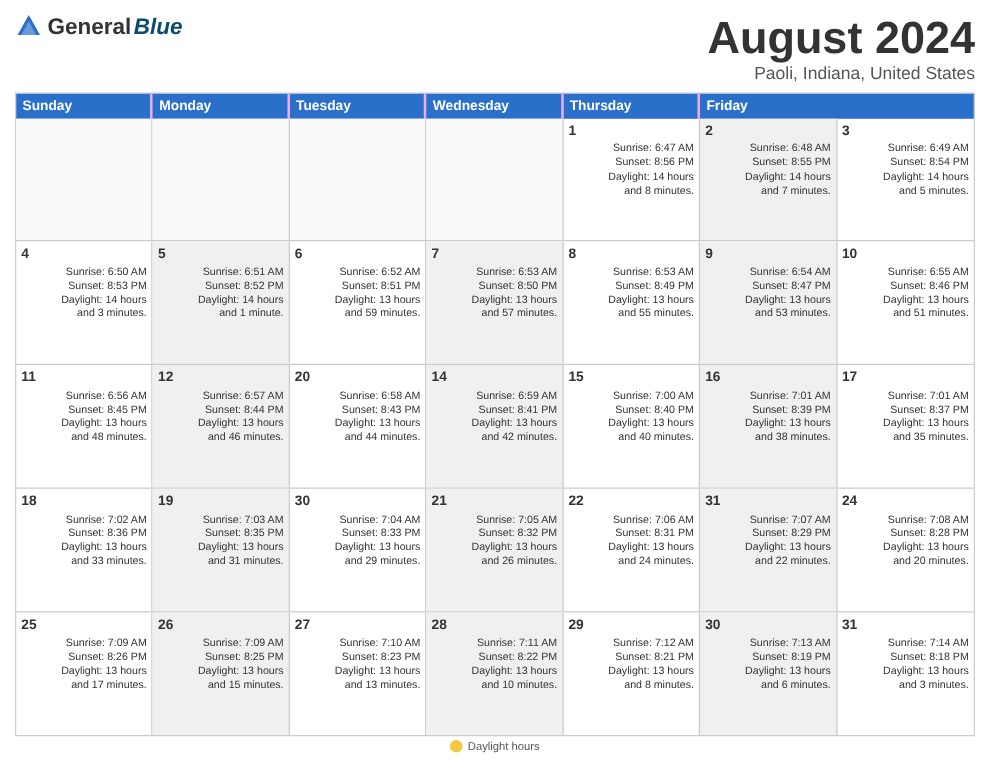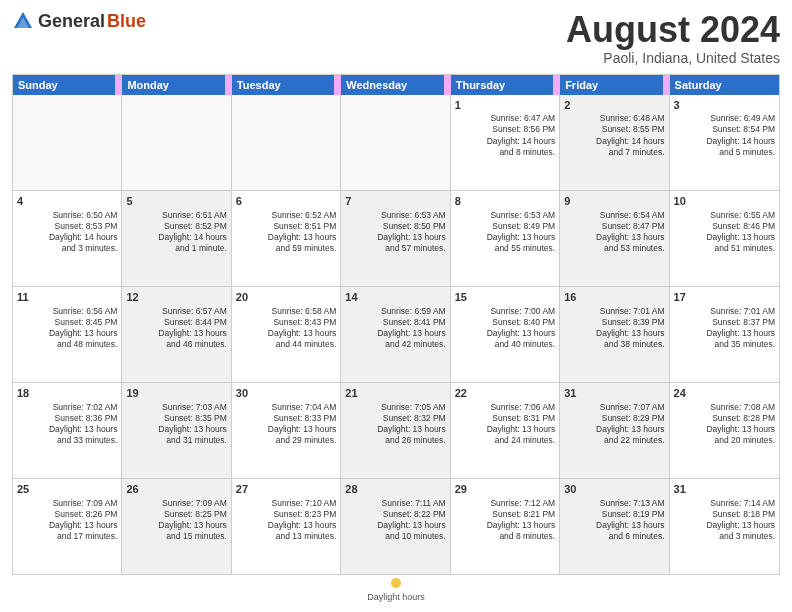--- a/index.html
+++ b/index.html
@@ -34,21 +34,22 @@
       gap: 2px;
     }
     .logo-general {
       font-size: 18px;
       font-weight: bold;
       color: #333;
     }
     .logo-blue {
       font-size: 18px;
       font-weight: bold;
-      color: #c2410c;
+      color: #0c4a6e;
+      font-style: italic;
     }
     .title-section {
       text-align: right;
     }
     .month-title {
       font-size: 36px;
       font-weight: bold;
       color: #333;
       line-height: 1.1;
     }
@@ -66,21 +67,21 @@
       display: grid;
       grid-template-columns: repeat(7, 1fr);
       background: #2a6fc9;
     }
     .cal-header-cell {
       color: #fff;
       font-size: 11px;
       font-weight: bold;
       padding: 4px 5px;
       text-align: left;
-      border-right: 7px solid #f0abfc;
+      border-right: 2px solid #f0abfc;
     }
     .cal-header-cell:last-child { border-right: none; }
     .cal-body {
       display: flex;
       flex-direction: column;
       flex: 1;
     }
     .cal-row {
       display: grid;
       grid-template-columns: repeat(7, 1fr);
@@ -114,21 +115,20 @@
     }
     .footer-note {
       font-size: 9px;
       color: #555;
       text-align: center;
       padding: 3px 0 0 0;
       display: flex;
       align-items: center;
       justify-content: center;
       gap: 4px;
-      flex-direction: column;
     }
     .footer-icon {
       width: 10px;
       height: 10px;
       background: #f5c842;
       border-radius: 50%;
       display: inline-block;
     }
   </style>
 </head>
@@ -153,21 +153,20 @@
   </div>
 
   <div class="calendar">
     <div class="cal-header">
     <div class="cal-header-cell">Sunday</div>
         <div class="cal-header-cell">Monday</div>
         <div class="cal-header-cell">Tuesday</div>
         <div class="cal-header-cell">Wednesday</div>
         <div class="cal-header-cell">Thursday</div>
         <div class="cal-header-cell">Friday</div>
-        <div class="cal-header-cell">Saturday</div>
       </div>
     <div class="cal-body">
     <div class="cal-row">
           <div class="cal-cell empty"></div>
           <div class="cal-cell empty"></div>
           <div class="cal-cell empty"></div>
           <div class="cal-cell empty"></div>
           <div class="cal-cell">
             <span class="day-num">1</span>
             <div class="cell-text" style="white-space: pre-line;">Sunrise: 6:47 AM

